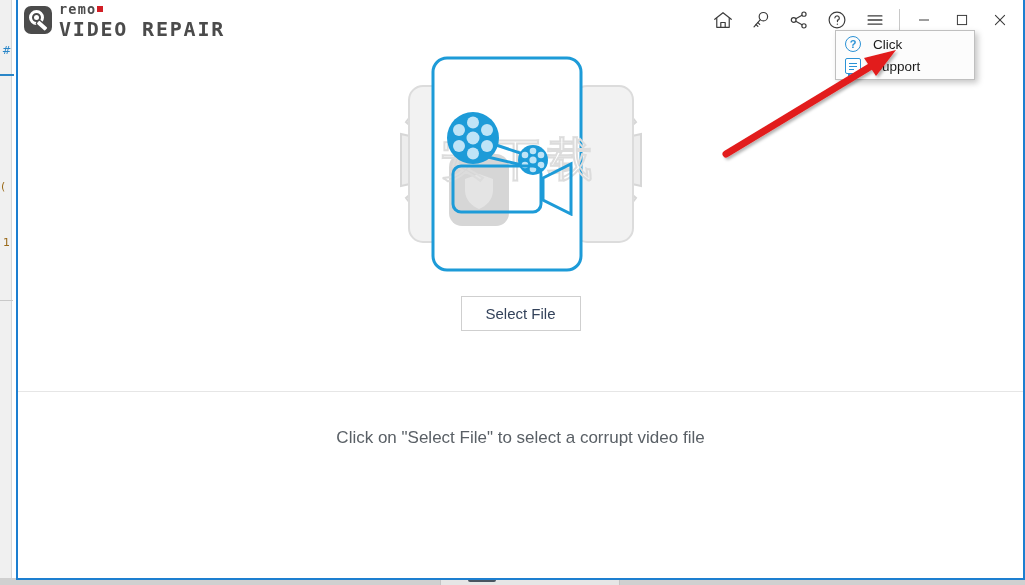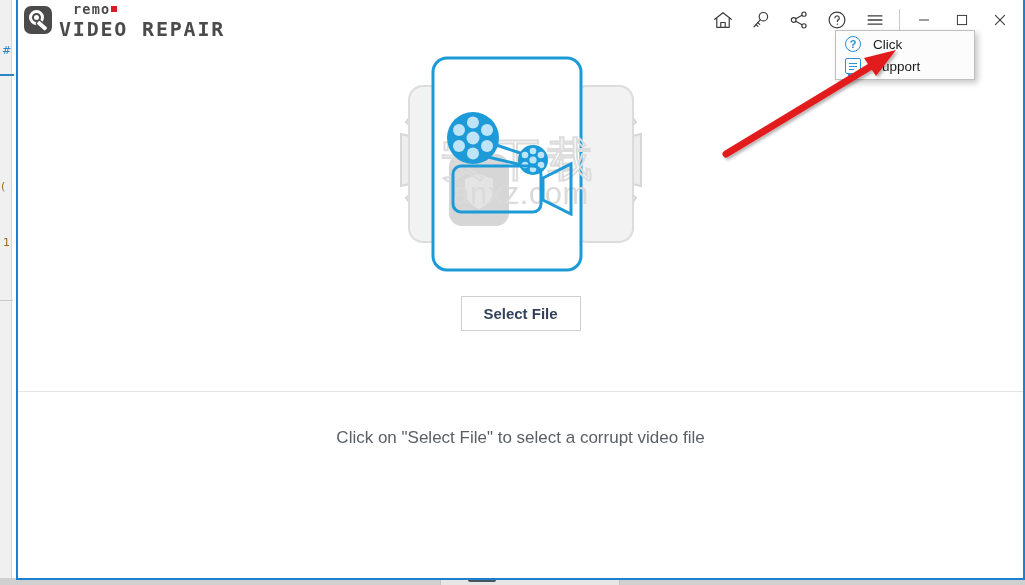--- a/index.html
+++ b/index.html
@@ -119,21 +119,20 @@
     box-shadow: 0 0 0 1.3px #4b4b4b;
   }
   .brand-text { line-height: 1; }
   .brand-remo {
     font-family: "DejaVu Sans Mono", monospace;
     font-size: 13.5px;
     font-weight: bold;
     letter-spacing: 1.2px;
     color: #4b4b4b;
     display: inline-block;
-    margin-left: 14px;
   }
   .brand-sq {
     display: inline-block;
     width: 6px; height: 6px;
     background: #d21f26;
     margin-left: 1px;
     vertical-align: 2px;
   }
   .brand-sub {
     font-family: "DejaVu Sans Mono", monospace;
@@ -325,21 +324,20 @@
     width: 120px; height: 35px;
     background: #ffffff;
     border: 1px solid #cfcfcf;
     color: #33425a;
     font-size: 15px;
     font-family: "Liberation Sans", sans-serif;
     display: flex;
     align-items: center;
     justify-content: center;
     cursor: pointer;
-    font-weight: bold;
   }
 
   
   #footer {
     position: relative;
     height: 93px;
     background: #ffffff;
     border-top: 1px solid #e6e6e6;
     display: flex;
     align-items: center;
@@ -487,21 +485,20 @@
         <g opacity="0.75">
           <rect x="108" y="98" width="60" height="72" rx="13" fill="#c9c9c9"></rect>
           <path d="M126 98 v-8 a12 12 0 0 1 24 0 v8" stroke="#c9c9c9" stroke-width="7" fill="none"></path>
           <path d="M138 118 l14 5 v11 c0 10-7 16-14 19 -7-3-14-9-14-19 v-11z" fill="#dcdcdc"></path>
         </g>
       </svg>
     </div>
 
     <div id="watermark">
       <div id="wm-cn">安下载</div>
-      <div id="wm-url">anxz.com</div>
     </div>
 
     <div style="position:absolute; left:50%; transform:translateX(-50%); top:56px; width:180px; height:120px; z-index:4;">
       <svg width="180" height="120" viewBox="0 0 180 120" fill="none">
 
         <path d="M44 42 L104 62" stroke="#1d9bd8" stroke-width="3"></path>
         <path d="M44 58 L104 72" stroke="#1d9bd8" stroke-width="3"></path>
 
         <circle cx="42" cy="42" r="26" fill="#1d9bd8"></circle>
         <circle cx="42" cy="42" r="6.5" fill="#bfe4f7"></circle>

